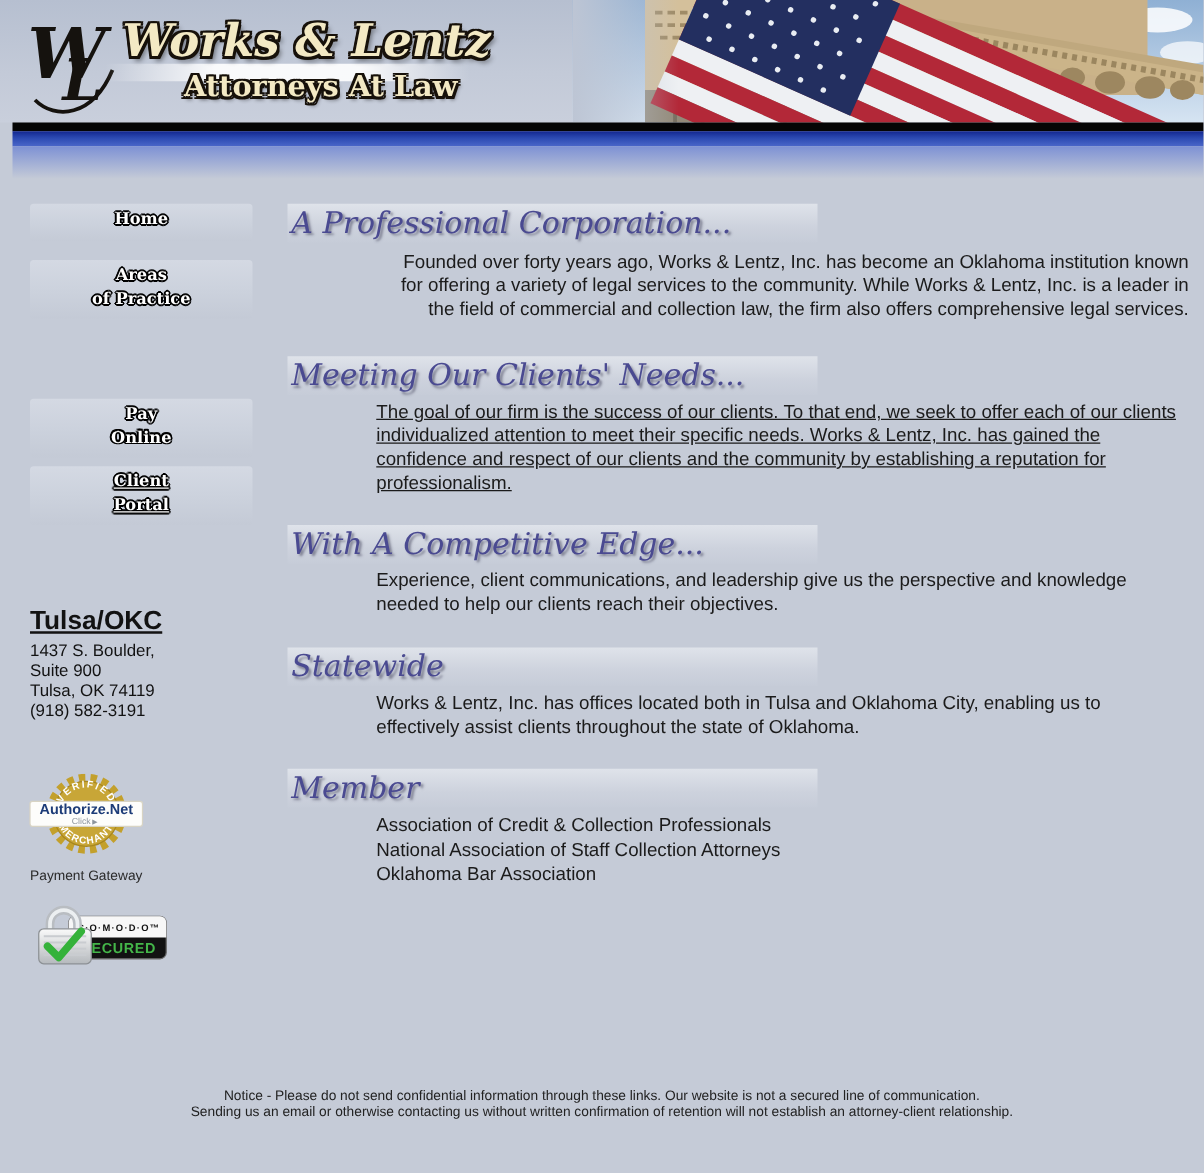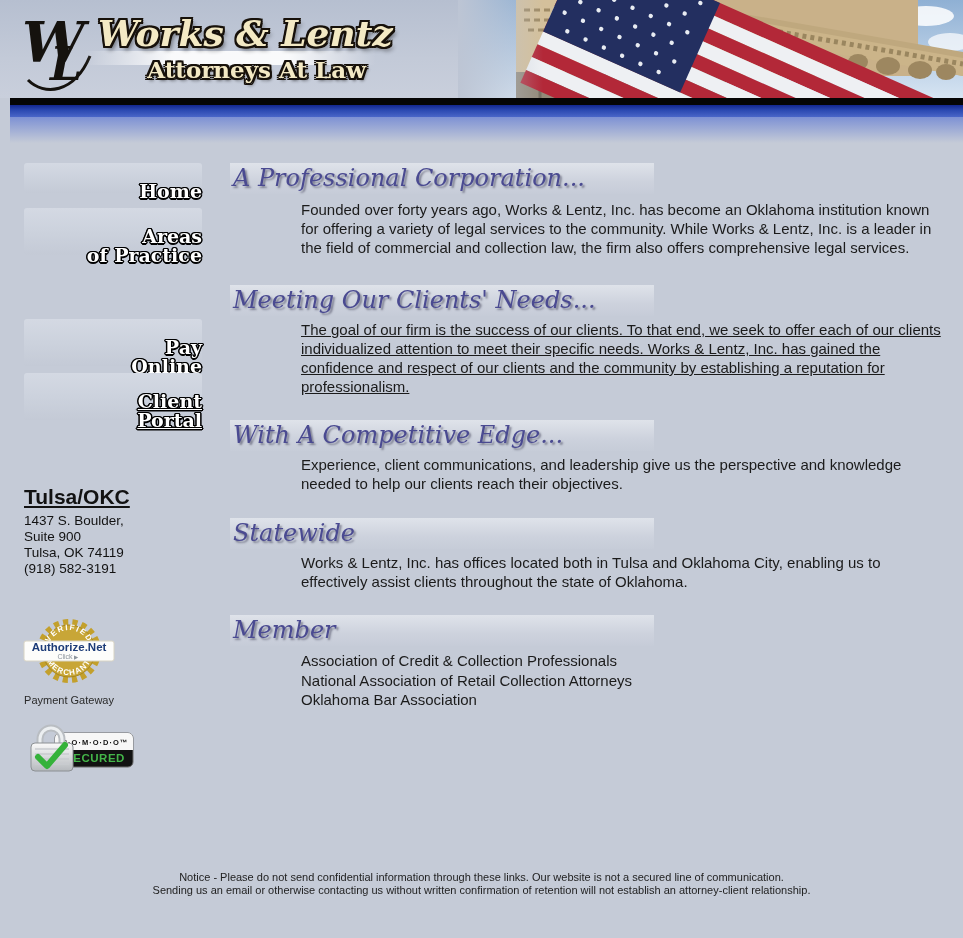--- a/index.html
+++ b/index.html
@@ -39,25 +39,25 @@
                  0 -2px 0 #17110a, 0 2px 0 #17110a, 2px 3px 3px rgba(0,0,0,0.45);
   }
   .bar-black { position:absolute; left:10px; top:98px; width:953px; height:7px; background:#050505; }
   .bar-blue  { position:absolute; left:10px; top:105px; width:953px; height:12px;
                background:linear-gradient(180deg,#13278f 0%,#2c4ab2 45%,#4a66c8 100%); }
   .bar-fade  { position:absolute; left:10px; top:117px; width:953px; height:26px;
                background:linear-gradient(180deg,#7d91d4 0%, rgba(197,203,215,0) 100%); }
 
   
   .nav-btn {
-    position:absolute; left:24px; width:178px; text-align:right;
-    font-family:"DejaVu Serif", serif; font-weight:bold; font-size:19px;
+    position:absolute; left:24px; width:178px; text-align:center;
+    font-family:"DejaVu Serif", serif; font-weight:bold; font-size:13px;
     color:#ffffff; line-height:19px; white-space:pre-line; cursor:pointer;
     background:linear-gradient(180deg,#d4d9e3 0%,#ccd2dd 50%,#c4cad6 100%);
-    border-radius:3px; padding-top:19px;
+    border-radius:3px; padding-top:3px;
     text-shadow:-1px -1px 0 #000, 1px -1px 0 #000, -1px 1px 0 #000, 1px 1px 0 #000,
                 -1.5px 0 0 #000, 1.5px 0 0 #000, 0 -1.5px 0 #000, 0 1.5px 0 #000;
   }
   #nav-home   { top:163px; height:30px; }
   #nav-areas  { top:208px; height:47px; }
   #nav-staff  { top:272px; height:30px; }
   #nav-pay    { top:319px; height:47px; }
   #nav-portal { top:373px; height:47px; text-decoration:underline; }
 
   .contact { position:absolute; left:24px; top:485px; color:#121212; }
@@ -74,21 +74,21 @@
     position:absolute; left:0; width:424px; height:31px;
     background:linear-gradient(180deg,#dfe3ea 0%,#cdd2dd 60%,#c6ccd8 100%);
     font-family:"DejaVu Serif", serif; font-style:italic; font-size:24px;
     color:#4a4a91; line-height:31px; padding-left:3px; white-space:nowrap;
     text-shadow:2px 2px 2px rgba(62,62,86,0.55);
   }
   .sec-p {
     position:absolute; left:71px; width:650px;
     font-size:15px; line-height:19px; color:#1b1b1b;
   }
-  #h0 { top:163px; } #p0 { top:200px; }
+  #h0 { top:163px; } #p0 { top:200px;text-align:right; }
   #h1 { top:285px; } #p1 { top:320px;text-decoration:underline; }
   #h2 { top:420px; } #p2 { top:455px; }
   #h3 { top:518px; } #p3 { top:553px; }
   #h4 { top:615px; }
   #member-list { position:absolute; left:71px; top:651px; font-size:15px; line-height:19.5px; color:#1b1b1b; }
 
   
   #footer {
     position:absolute; left:0; top:871px; width:963px; text-align:center;
     font-size:11px; line-height:12.5px; color:#222;
@@ -279,21 +279,21 @@
 
     <div class="sec-h" id="h2">With A Competitive Edge...</div>
     <div class="sec-p" id="p2">Experience, client communications, and leadership give us the perspective and knowledge needed to help our clients reach their objectives.</div>
 
     <div class="sec-h" id="h3">Statewide</div>
     <div class="sec-p" id="p3">Works &amp; Lentz, Inc. has offices located both in Tulsa and Oklahoma City, enabling us to effectively assist clients throughout the state of Oklahoma.</div>
 
     <div class="sec-h" id="h4">Member</div>
     <div id="member-list">
       <div>Association of Credit &amp; Collection Professionals</div>
-      <div>National Association of Retail Collection Attorneys</div>
+      <div>National Association of Staff Collection Attorneys</div>
       <div>Oklahoma Bar Association</div>
     </div>
   </div>
 
   <div id="footer">
     <div>Notice - Please do not send confidential information through these links.  Our website is not a secured line of communication.</div>
     <div>Sending us an email or otherwise contacting us without written confirmation of retention will not establish an attorney-client relationship.</div>
   </div>
 
 </div>

